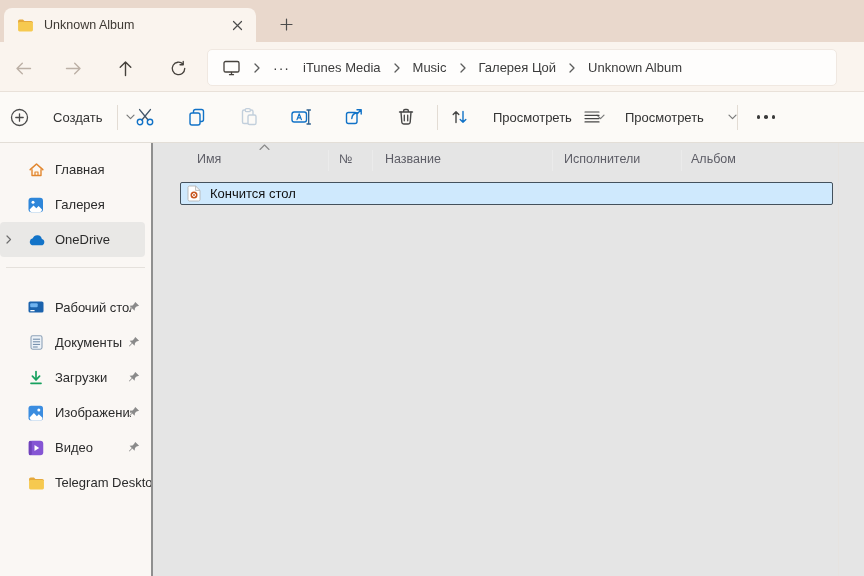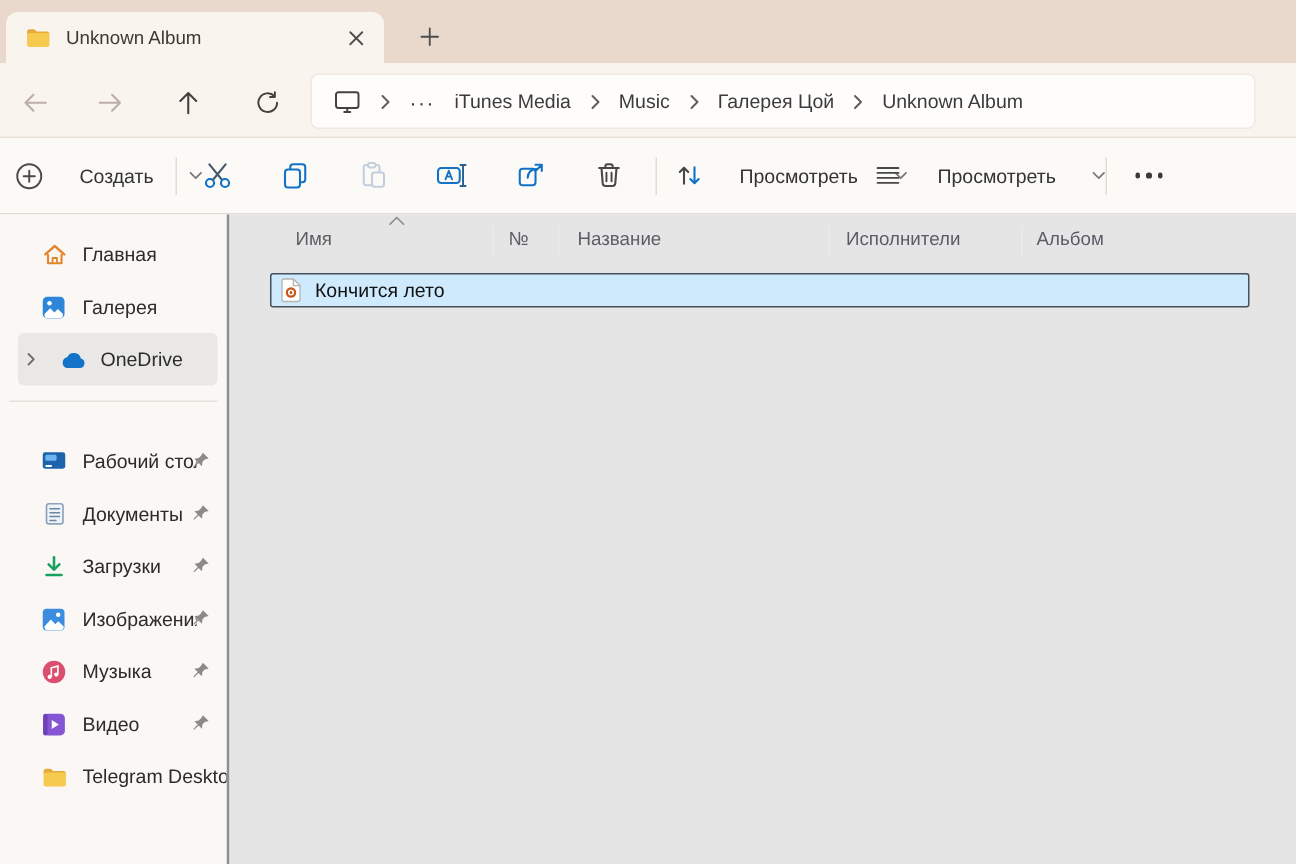--- a/index.html
+++ b/index.html
@@ -40,21 +40,21 @@
   .dots3 i { width:3.5px; height:3.5px; border-radius:50%; background:#3a3a3a; }
 
   
   .bodyarea { position:absolute; left:0; top:143px; width:864px; height:433px; display:flex; }
   .sidebar { width:151px; height:100%; background:#faf7f4; padding-top:9px; position:relative; }
   .splitter { width:2px; height:100%; background:#8f8f8f; }
   .content { position:relative; flex:1; height:100%; background:#e5e5e5; }
 
   
   .side-row { position:relative; height:35px; display:flex; align-items:center; padding-left:26px; cursor:pointer; }
-  .side-row.selected { background:#e9e8e6; border-radius:4px; margin-right:6px; padding-right:0;margin-left:12px; }
+  .side-row.selected { background:#e9e8e6; border-radius:4px; margin-right:6px; padding-right:0; }
   .side-icon { width:20px; display:flex; justify-content:center; flex:none; }
   .side-label { font-size:13px; color:#2b2b2b; margin-left:9px; white-space:nowrap; overflow:hidden; max-width:76px; }
   .side-label.wide { max-width:97px; }
   .side-pin { position:absolute; left:128px; top:11px; }
   .side-chevron { position:absolute; left:6px; top:13px; }
   .side-sep { height:1px; background:#e5e1dc; margin:10px 6px 22px 6px; }
 
   
   .col-label { position:absolute; top:9px; font-size:12.5px; color:#5d5d66; white-space:nowrap; cursor:pointer; }
   .col-sep { position:absolute; top:7px; width:1px; height:21px; background:#ebebeb; }
@@ -372,36 +372,20 @@
             </svg>
         </span>
         <span class="side-label">Изображения</span>
         <span class="side-pin">
           <svg width="12" height="12" viewBox="0 0 12 12">
               <path d="M7.3 0.9l3.8 3.8-2.6.7-1.5 1.5-.4 2.9-2.2-2.2-3 2.9-.5-.5 2.9-3L1.6 4.8l2.9-.4L6 2.9z" fill="#8a8a8a"></path>
             </svg>
         </span>
       </div>
 
-      <div class="side-row">
-        <span class="side-icon">
-          <svg width="16" height="16" viewBox="0 0 16 16">
-              <circle cx="8" cy="8" r="7.5" fill="#d94f6d"></circle>
-              <path d="M6.2 11.3V5.2l4.4-1.1v5.6" stroke="#fff" stroke-width="1.1" fill="none"></path>
-              <circle cx="5.1" cy="11.3" r="1.4" fill="#fff"></circle>
-              <circle cx="9.5" cy="9.7" r="1.4" fill="#fff"></circle>
-            </svg>
-        </span>
-        <span class="side-label">Музыка</span>
-        <span class="side-pin">
-          <svg width="12" height="12" viewBox="0 0 12 12">
-              <path d="M7.3 0.9l3.8 3.8-2.6.7-1.5 1.5-.4 2.9-2.2-2.2-3 2.9-.5-.5 2.9-3L1.6 4.8l2.9-.4L6 2.9z" fill="#8a8a8a"></path>
-            </svg>
-        </span>
-      </div>
 
       <div class="side-row">
         <span class="side-icon">
           <svg width="16" height="16" viewBox="0 0 16 16">
               <rect width="14.5" height="14.5" x="0.75" y="0.75" rx="3" fill="#8555d4"></rect>
               <rect x="0.75" y="0.75" width="3" height="14.5" rx="1.5" fill="#6f42bb"></rect>
               <path d="M6.5 5l4.7 3-4.7 3z" fill="#fff"></path>
             </svg>
         </span>
         <span class="side-label">Видео</span>
@@ -447,18 +431,18 @@
 
       <div class="file-row">
         <span>
           <svg width="14" height="17" viewBox="0 0 14 17">
               <path d="M1 2.4C1 1.6 1.6 1 2.4 1H8.6L13 5.4v9.2c0 .8-.6 1.4-1.4 1.4H2.4c-.8 0-1.4-.6-1.4-1.4z" fill="#fff" stroke="#b5b5b5" stroke-width="0.9"></path>
               <path d="M8.6 1v4.4H13" fill="none" stroke="#b5b5b5" stroke-width="0.9"></path>
               <circle cx="7" cy="10" r="3.5" fill="#c8561f"></circle>
               <circle cx="7" cy="10" r="1.5" fill="none" stroke="#fff" stroke-width="1"></circle>
             </svg>
         </span>
-        <span class="file-name">Кончится лето</span>
+        <span class="file-name">Кончится стол</span>
       </div>
     </div>
 
   </div>
 </div>
 
 </body></html>

